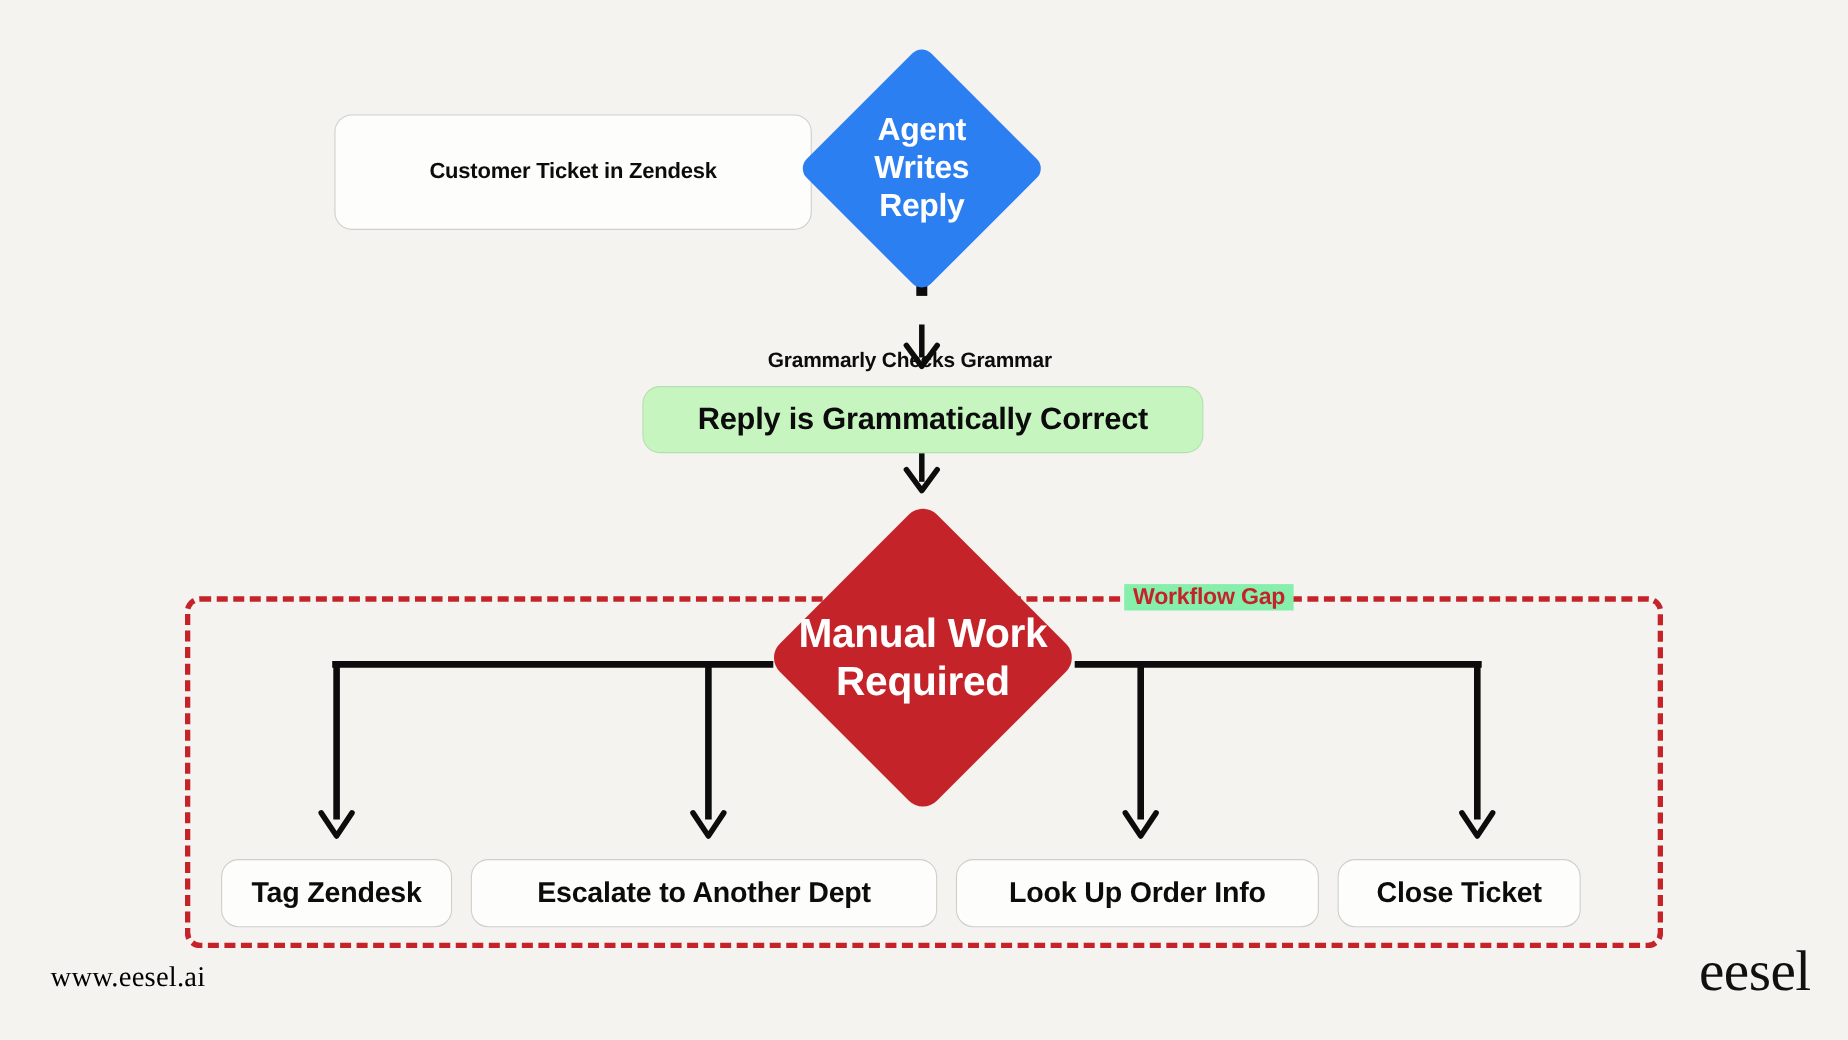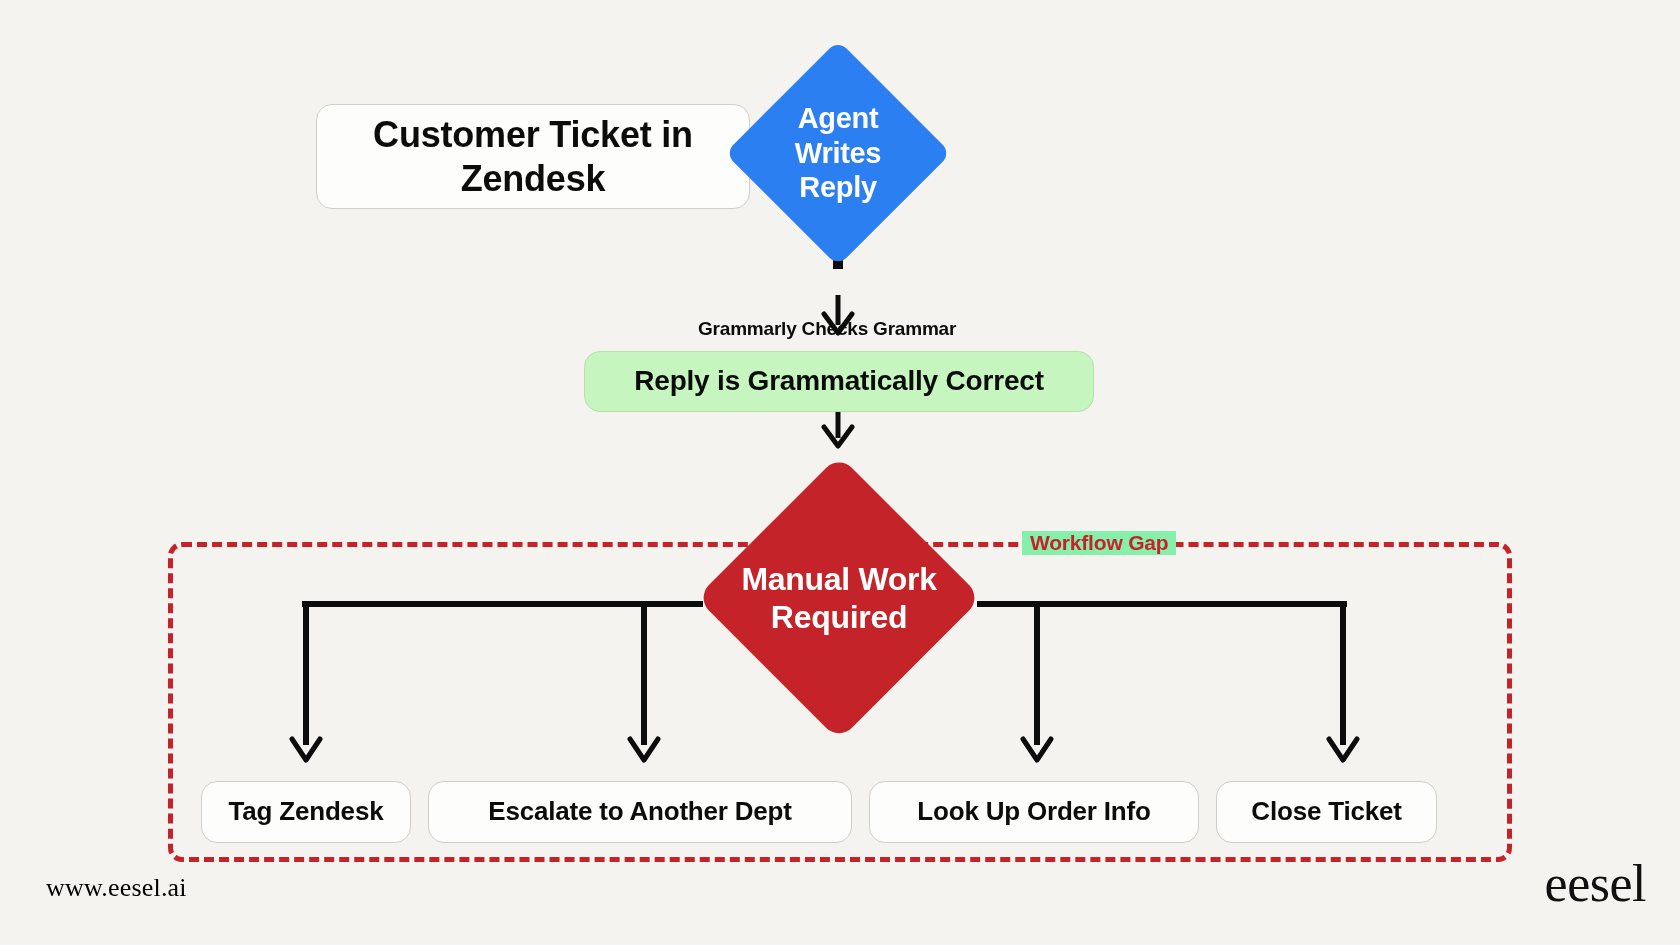--- a/index.html
+++ b/index.html
@@ -170,40 +170,40 @@
       <path d="M292,739 L306,760 L320,739"></path>
       <path d="M630,739 L644,760 L658,739"></path>
       <path d="M1023,739 L1037,760 L1051,739"></path>
       <path d="M1329,739 L1343,760 L1357,739"></path>
     </g>
   </svg>
 
   <div class="gap-region" style="left:168px; top:542px; width:1344px; height:320px;"></div>
   <div class="gap-label" style="left:1022px; top:531px;">Workflow Gap</div>
 
-  <div class="node-box" style="left:316px; top:104px; width:434px; height:105px; font-size:36px; padding:0 22px;">
+  <div class="node-box" style="left:304px; top:104px; width:434px; height:105px; font-size:20px; padding:0 22px;">
     <span>Customer Ticket in Zendesk</span>
   </div>
 
   <div class="diamond blue" style="left:725px; top:40px; width:226px; height:226px;">
     <span class="shape"></span>
     <span class="dlabel" style="font-size:29px;">Agent
 Writes
 Reply</span>
   </div>
 
   <div class="edge-label" style="left:698px; top:278px;margin-top:40px;">Grammarly Checks Grammar</div>
 
   <div class="node-box green" style="left:584px; top:351px; width:510px; height:61px; font-size:28px;">
     <span>Reply is Grammatically Correct</span>
   </div>
 
   <div class="diamond red" style="left:696px; top:455px; width:286px; height:286px;">
     <span class="shape"></span>
-    <span class="dlabel" style="font-size:32px;">Manual Work
+    <span class="dlabel" style="font-size:37px;">Manual Work
 Required</span>
   </div>
 
   <div class="node-box" style="left:201px; top:781px; width:210px; height:62px; font-size:26px;">
     <span>Tag Zendesk</span>
   </div>
 
   <div class="node-box" style="left:428px; top:781px; width:424px; height:62px; font-size:26px;">
     <span>Escalate to Another Dept</span>
   </div>

